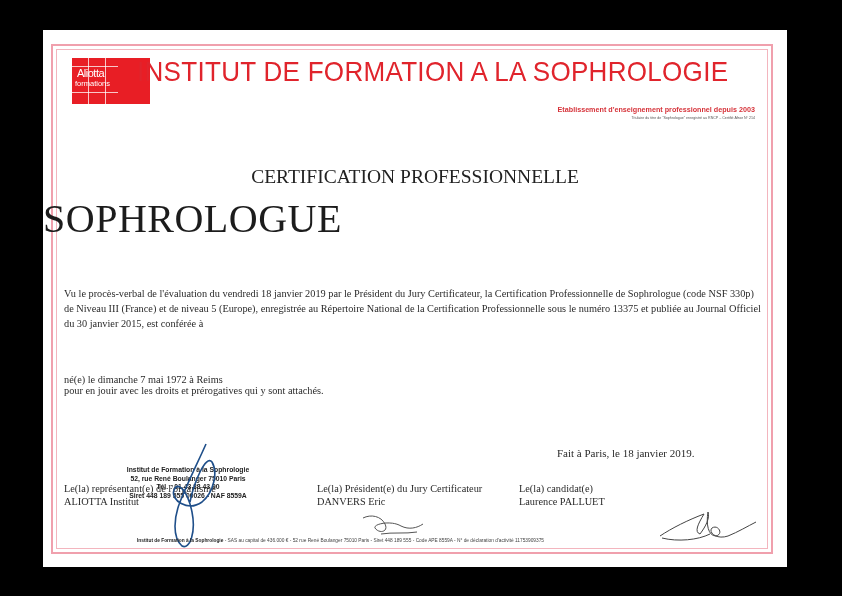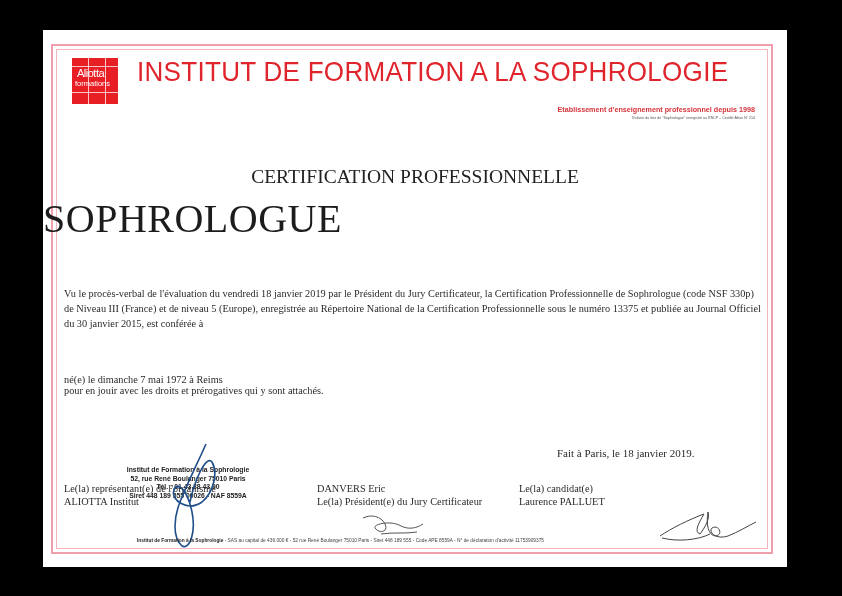--- a/index.html
+++ b/index.html
@@ -1,20 +1,20 @@
 <!DOCTYPE html>
 <html><head>
 <meta charset="utf-8">
 <style>
   html, body { margin:0; padding:0; }
   body { width:842px; height:596px; background:#000; position:relative; overflow:hidden; font-family:"Liberation Serif", serif; }
   .paper { position:absolute; left:43px; top:30px; width:744px; height:537px; background:#fff; }
   .border-outer { position:absolute; left:8px; top:14px; width:722px; height:510px; border:2px solid #f0a0ad; box-sizing:border-box; }
   .border-inner { position:absolute; left:13px; top:19px; width:712px; height:500px; border:1px solid #f3b5be; box-sizing:border-box; }
-  .logo { position:absolute; left:29px; top:28px; width:46px; height:46px; background:#e81e25; color:#fff; font-family:"Liberation Sans", sans-serif; overflow:hidden; }
+  .logo { position:absolute; left:29px; top:28px; width:46px; height:46px; background:#e81e25; color:#fff; font-family:"Liberation Sans", sans-serif; overflow:hidden;padding-left:32px; }
   .logo .l1 { position:absolute; left:5px; top:9px; font-size:11px; letter-spacing:-0.5px; }
   .logo .l2 { position:absolute; left:3px; top:21px; font-size:7.5px;text-align:center; }
   .logo .gl { position:absolute; background:rgba(255,255,255,0.75); }
   .inst-title { position:absolute; left:94px; top:26px; font-family:"Liberation Sans", sans-serif; font-size:28px; color:#e0242c; letter-spacing:0.3px; white-space:nowrap; transform:scaleX(0.93); transform-origin:left top; }
   .subline1 { position:absolute; right:32px; top:75px; font-family:"Liberation Sans", sans-serif; font-size:7.2px; color:#d6333a; font-weight:bold; white-space:nowrap; }
   .subline2 { position:absolute; right:32px; top:86px; font-family:"Liberation Sans", sans-serif; font-size:3.6px; color:#555; white-space:nowrap; }
   .cert-sub { position:absolute; left:0; width:744px; top:136px; text-align:center; font-size:19.5px; color:#222; }
   .cert-main { position:absolute; left:0; width:744px; top:165px; text-align:left; font-size:40px; color:#1c1c1c; letter-spacing:0.5px; }
   .body-text { position:absolute; left:21px; top:256px; width:700px; font-size:10.3px; line-height:15px; color:#2a2a2a; }
   .recipient { position:absolute; left:21px; top:308px; font-family:"Liberation Serif", serif; font-style:italic; font-weight:bold; font-size:13.5px; color:#222; letter-spacing:0.3px; }
@@ -37,38 +37,38 @@
   <div class="logo">
     <div class="gl" style="left:16px;top:0;width:1px;height:46px;"></div>
     <div class="gl" style="left:33px;top:0;width:1px;height:46px;"></div>
     <div class="gl" style="left:0;top:34px;width:46px;height:1px;"></div>
     <div class="gl" style="left:0;top:8px;width:46px;height:1px;"></div>
     <span class="l1">Aliotta</span>
     <span class="l2">formations</span>
   </div>
 
   <div class="inst-title">INSTITUT DE FORMATION A LA SOPHROLOGIE</div>
-  <div class="subline1">Etablissement d'enseignement professionnel depuis 1998</div>
+  <div class="subline1">Etablissement d'enseignement professionnel depuis 2003</div>
   <div class="subline2">Titulaire du titre de "Sophrologue" enregistré au RNCP – Certifié Afnor N° 214</div>
 
   <div class="cert-sub">CERTIFICATION PROFESSIONNELLE</div>
   <div class="cert-main">SOPHROLOGUE</div>
 
   <div class="body-text">Vu le procès-verbal de l'évaluation du vendredi 18 janvier 2019 par le Président du Jury Certificateur, la Certification Professionnelle de Sophrologue (code NSF 330p) de Niveau III (France) et de niveau 5 (Europe), enregistrée au Répertoire National de la Certification Professionnelle sous le numéro 13375 et publiée au Journal Officiel du 30 janvier 2015, est conférée à</div>
   <div class="birth">né(e) le dimanche 7 mai 1972 à Reims</div>
   <div class="rights">pour en jouir avec les droits et prérogatives qui y sont attachés.</div>
   <div class="made-at">Fait à Paris, le 18 janvier 2019.</div>
 
   <div class="sig-block" style="left:21px;top:452px;">
     <div>Le(la) représentant(e) de l'organisme</div>
     <div>ALIOTTA Institut</div>
   </div>
   <div class="sig-block" style="left:274px;top:452px;">
+    <div>Le(la) Président(e) du Jury Certificateur</div>
     <div>DANVERS Eric</div>
-    <div>Le(la) Président(e) du Jury Certificateur</div>
   </div>
   <div class="sig-block" style="left:476px;top:452px;">
     <div>Le(la) candidat(e)</div>
     <div>Laurence PALLUET</div>
   </div>
 
   <div class="stamp">
     <div>Institut de Formation à la Sophrologie</div>
     <div>52, rue René Boulanger 75010 Paris</div>
     <div>Tél. : 01 43 38 43 90</div>

